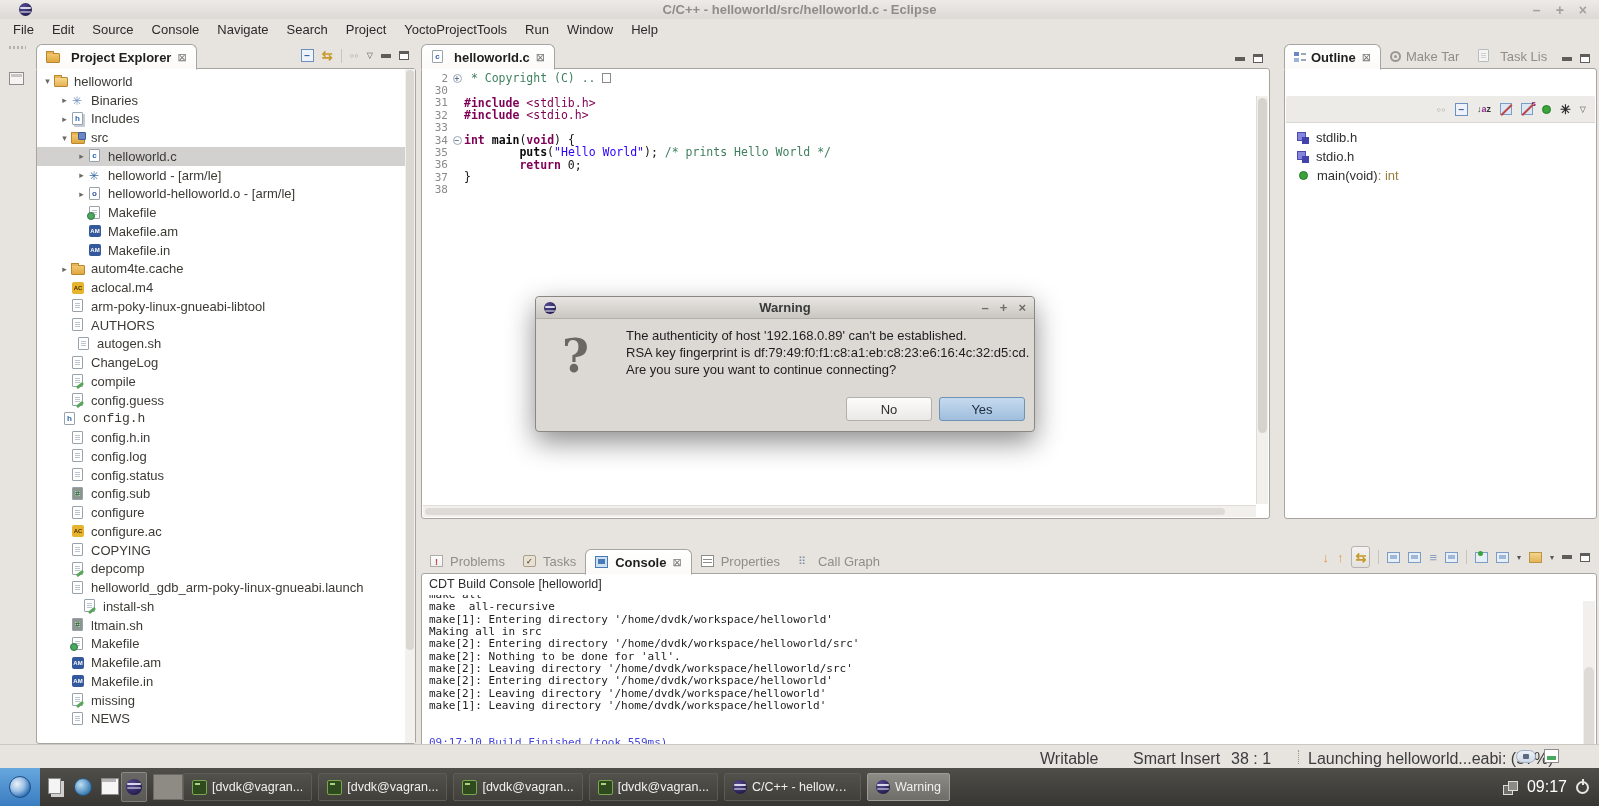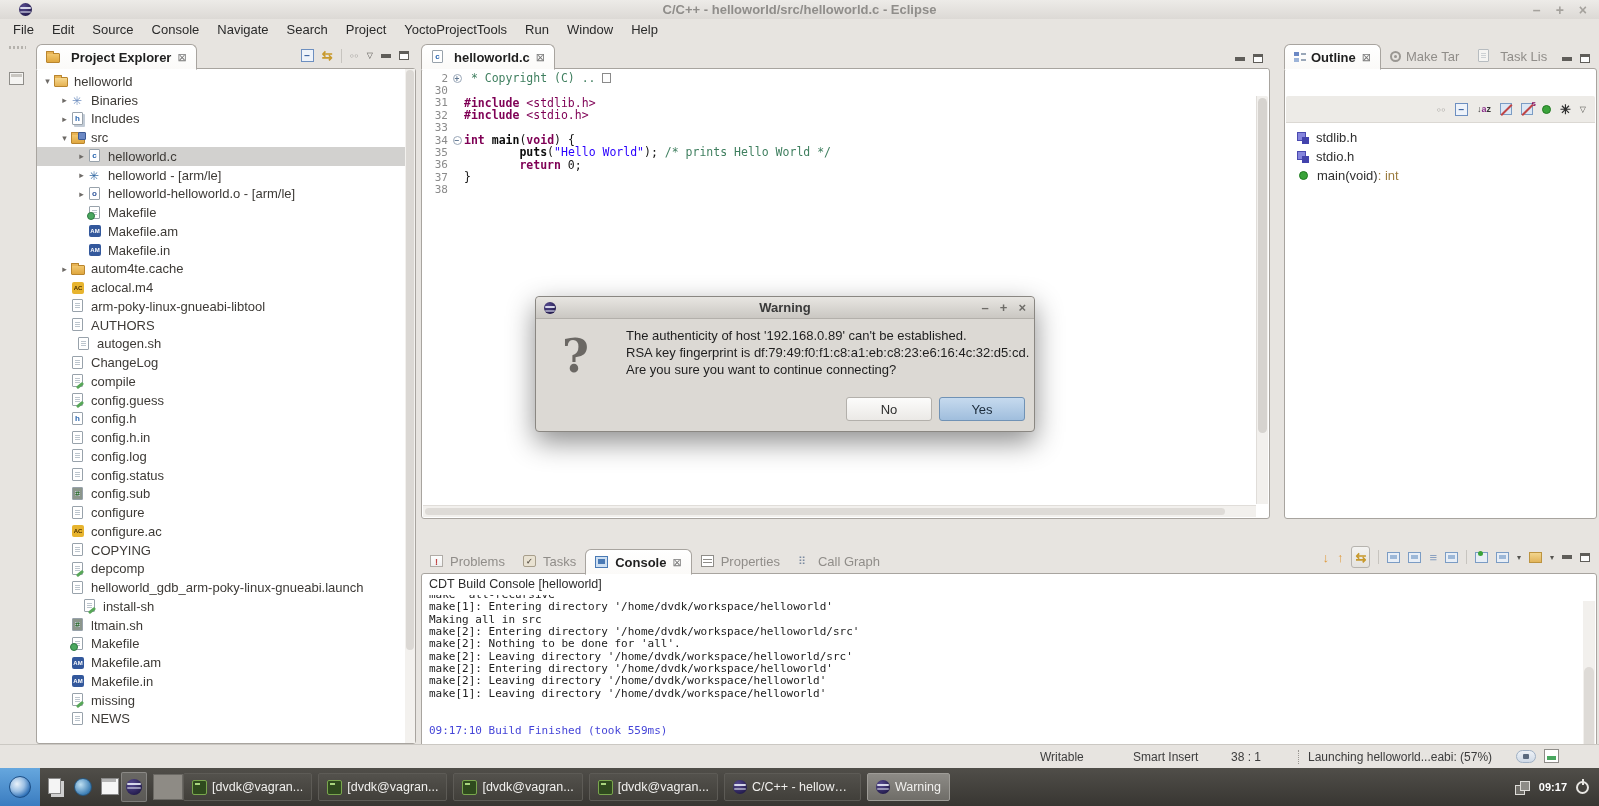--- a/index.html
+++ b/index.html
@@ -141,21 +141,21 @@
   .conlog{position:absolute;left:7px;right:18px;top:21px;bottom:16px;overflow:hidden}
   .conlog-inner{transform:translateY(-6px)}
   .conline{font:11px/12.35px "DejaVu Sans Mono",monospace;color:#1c1c1c;white-space:pre;min-height:12.35px}
   .conline.info{color:#4545d8}
   .chscroll{position:absolute;left:3px;right:18px;bottom:2px;height:12px;background:#f2f0ed;border-radius:6px}
   .chthumb{position:absolute;left:2px;top:1px;height:10px;width:93%;background:#c6c3be;border-radius:5px}
   .cvscroll{position:absolute;right:1px;top:27px;bottom:16px;width:12px;background:#f2f0ed}
   .cvthumb{position:absolute;left:1px;right:1px;bottom:2px;height:55%;background:#dedbd7;border-radius:5px}
 
   
-  .statusbar{position:absolute;left:0;right:0;top:744px;height:24px;background:#e7e4e0;border-top:1px solid #cbc8c3;font-size:12px;color:#3c3c3c}
+  .statusbar{position:absolute;left:0;right:0;top:744px;height:24px;background:#e7e4e0;border-top:1px solid #cbc8c3;font-size:16px;color:#3c3c3c}
   .sb-item{position:absolute;top:5px;white-space:nowrap}
   .sb-sep{position:absolute;top:5px;height:14px;border-left:1px dotted #9a9792}
   .sb-stop{position:absolute;left:1516px;top:5px;width:20px;height:13px;border-radius:7px;background:linear-gradient(#eef2f7,#cfd9e6);border:1px solid #9fb0c4}
   .sb-stop::after{content:"";position:absolute;left:6px;top:3px;width:6px;height:5px;background:#5b6a7e;border-radius:1px}
   .sb-prog{position:absolute;left:1544px;top:4px;width:15px;height:14px;border:1px solid #8f8d89;background:#fff}
   .sb-prog::after{content:"";position:absolute;left:2px;bottom:2px;width:9px;height:4px;background:#49a75f}
 
   
   .taskbar{position:absolute;left:0;right:0;top:768px;height:38px;background:linear-gradient(#504e49,#383632);display:flex;align-items:center}
   .tb-menu{width:40px;height:38px;background:linear-gradient(#66a7de,#3a7cc0);display:flex;align-items:center;justify-content:center;flex:0 0 auto}
@@ -172,21 +172,21 @@
   .tb-win{height:28px;display:flex;align-items:center;gap:5px;padding:0 8px;border:1px solid #5d5b56;background:linear-gradient(#53514c,#413f3a);color:#f1f0ee;font-size:12.5px;border-radius:2px;overflow:hidden;white-space:nowrap}
   .tb-win.active{background:linear-gradient(#8d8b86,#6f6d68);border-color:#9e9c97}
   .tb-win .lbl{overflow:hidden;text-overflow:ellipsis;max-width:100px}
   .term-ico{width:15px;height:15px;background:#2f4a1e;border:1px solid #7aa74e;border-radius:2px;flex:0 0 auto;position:relative}
   .term-ico::after{content:"";position:absolute;left:2px;top:2px;width:5px;height:2px;background:#a9d47e}
   .tb-win .ecl{width:14px;height:14px}
   .tb-tray{margin-left:auto;display:flex;align-items:center;gap:9px;padding-right:10px;color:#fff}
   .net-ico{width:15px;height:13px;position:relative}
   .net-ico::before{content:"";position:absolute;left:0;top:4px;width:8px;height:8px;border:1px solid #dedcd8;background:#6f6d68}
   .net-ico::after{content:"";position:absolute;right:0;top:0;width:8px;height:8px;border:1px solid #dedcd8;background:#8d8b86}
-  .tb-clock{font-size:11px;font-weight:bold}
+  .tb-clock{font-size:16px;font-weight:normal}
   .pwr-ico{width:13px;height:13px;border:2px solid #e8e6e2;border-radius:50%;position:relative}
   .pwr-ico::after{content:"";position:absolute;left:3.5px;top:-4px;width:2px;height:6px;background:#e8e6e2}
 
   
   .dialog{position:absolute;left:535px;top:296px;width:500px;height:136px;background:#dcd9d4;border:1px solid #8a8782;border-radius:4px;box-shadow:0 10px 28px rgba(0,0,0,.45);z-index:10}
   .dlg-titlebar{height:22px;background:linear-gradient(#e8e6e2,#cac7c2);border-radius:4px 4px 0 0;display:flex;align-items:center;padding:0 8px;position:relative;border-bottom:1px solid #b3b0ab}
   .dlg-title{position:absolute;left:0;right:0;text-align:center;font-size:13px;font-weight:bold;color:#3a3a3a}
   .dlg-controls{margin-left:auto;display:flex;gap:11px;color:#6e6c68;font-size:13px;font-weight:bold;z-index:2}
   .dlg-q{position:absolute;left:26px;top:32px;font:bold 46px "DejaVu Serif",serif;color:#6b6864}
   .dlg-msg{position:absolute;left:90px;top:30px;font-size:13px;color:#1e1e1e;line-height:17px}
@@ -368,21 +368,21 @@
             <span class="tlabel">compile</span>
           </div>
           <div class="trow" style="padding-left: 21px;">
             <span class="arrow"></span>
             <span class="ti ti-script">
               <i class="pgbox"></i>
               <b class="bdg"></b>
             </span>
             <span class="tlabel">config.guess</span>
           </div>
-          <div class="trow" style="padding-left: 21px;">
+          <div class="trow" style="padding-left: 13px; font-family: Liberation Mono, monospace;">
             <span class="arrow"></span>
             <span class="ti ti-hfile">
               <i class="pgbox"></i>
               <b class="bdg"></b>
             </span>
             <span class="tlabel">config.h</span>
           </div>
           <div class="trow" style="padding-left: 21px;">
             <span class="arrow"></span>
             <span class="ti ti-text">
@@ -685,20 +685,21 @@
         <span class="fldrw"></span>
         <span class="chev">▾</span>
         <span class="btn-min"></span>
         <span class="btn-max"></span>
       </div>
     </div>
     <div class="pcontent">
       <div class="console-head">CDT Build Console [helloworld]</div>
       <div class="conlog">
           <div class="conlog-inner">
+            <div class="conline">make all</div>
             <div class="conline">make  all-recursive</div>
             <div class="conline">make[1]: Entering directory '/home/dvdk/workspace/helloworld'</div>
             <div class="conline">Making all in src</div>
             <div class="conline">make[2]: Entering directory '/home/dvdk/workspace/helloworld/src'</div>
             <div class="conline">make[2]: Nothing to be done for 'all'.</div>
             <div class="conline">make[2]: Leaving directory '/home/dvdk/workspace/helloworld/src'</div>
             <div class="conline">make[2]: Entering directory '/home/dvdk/workspace/helloworld'</div>
             <div class="conline">make[2]: Leaving directory '/home/dvdk/workspace/helloworld'</div>
             <div class="conline">make[1]: Leaving directory '/home/dvdk/workspace/helloworld'</div>
             <div class="conline"></div>

